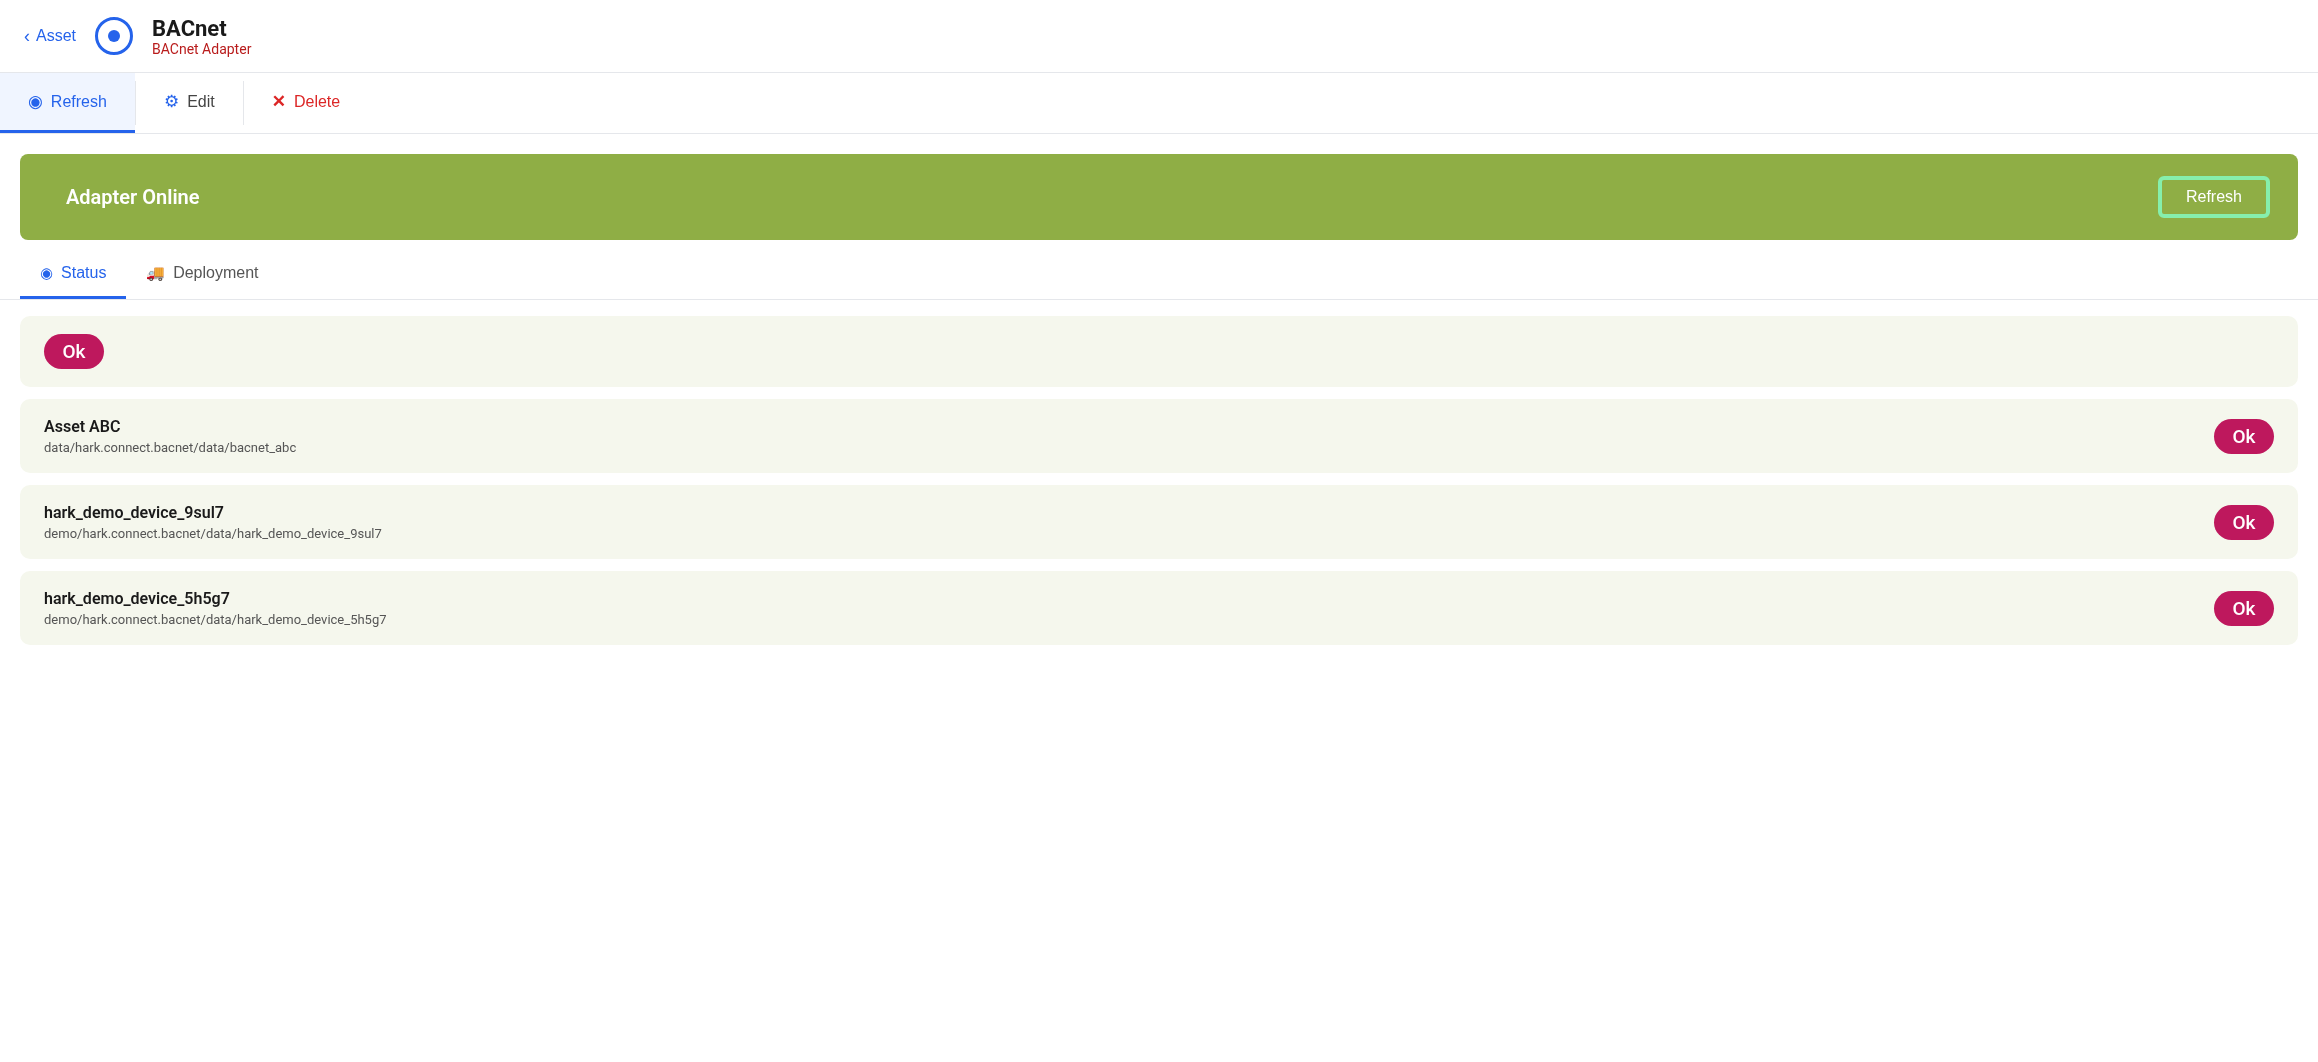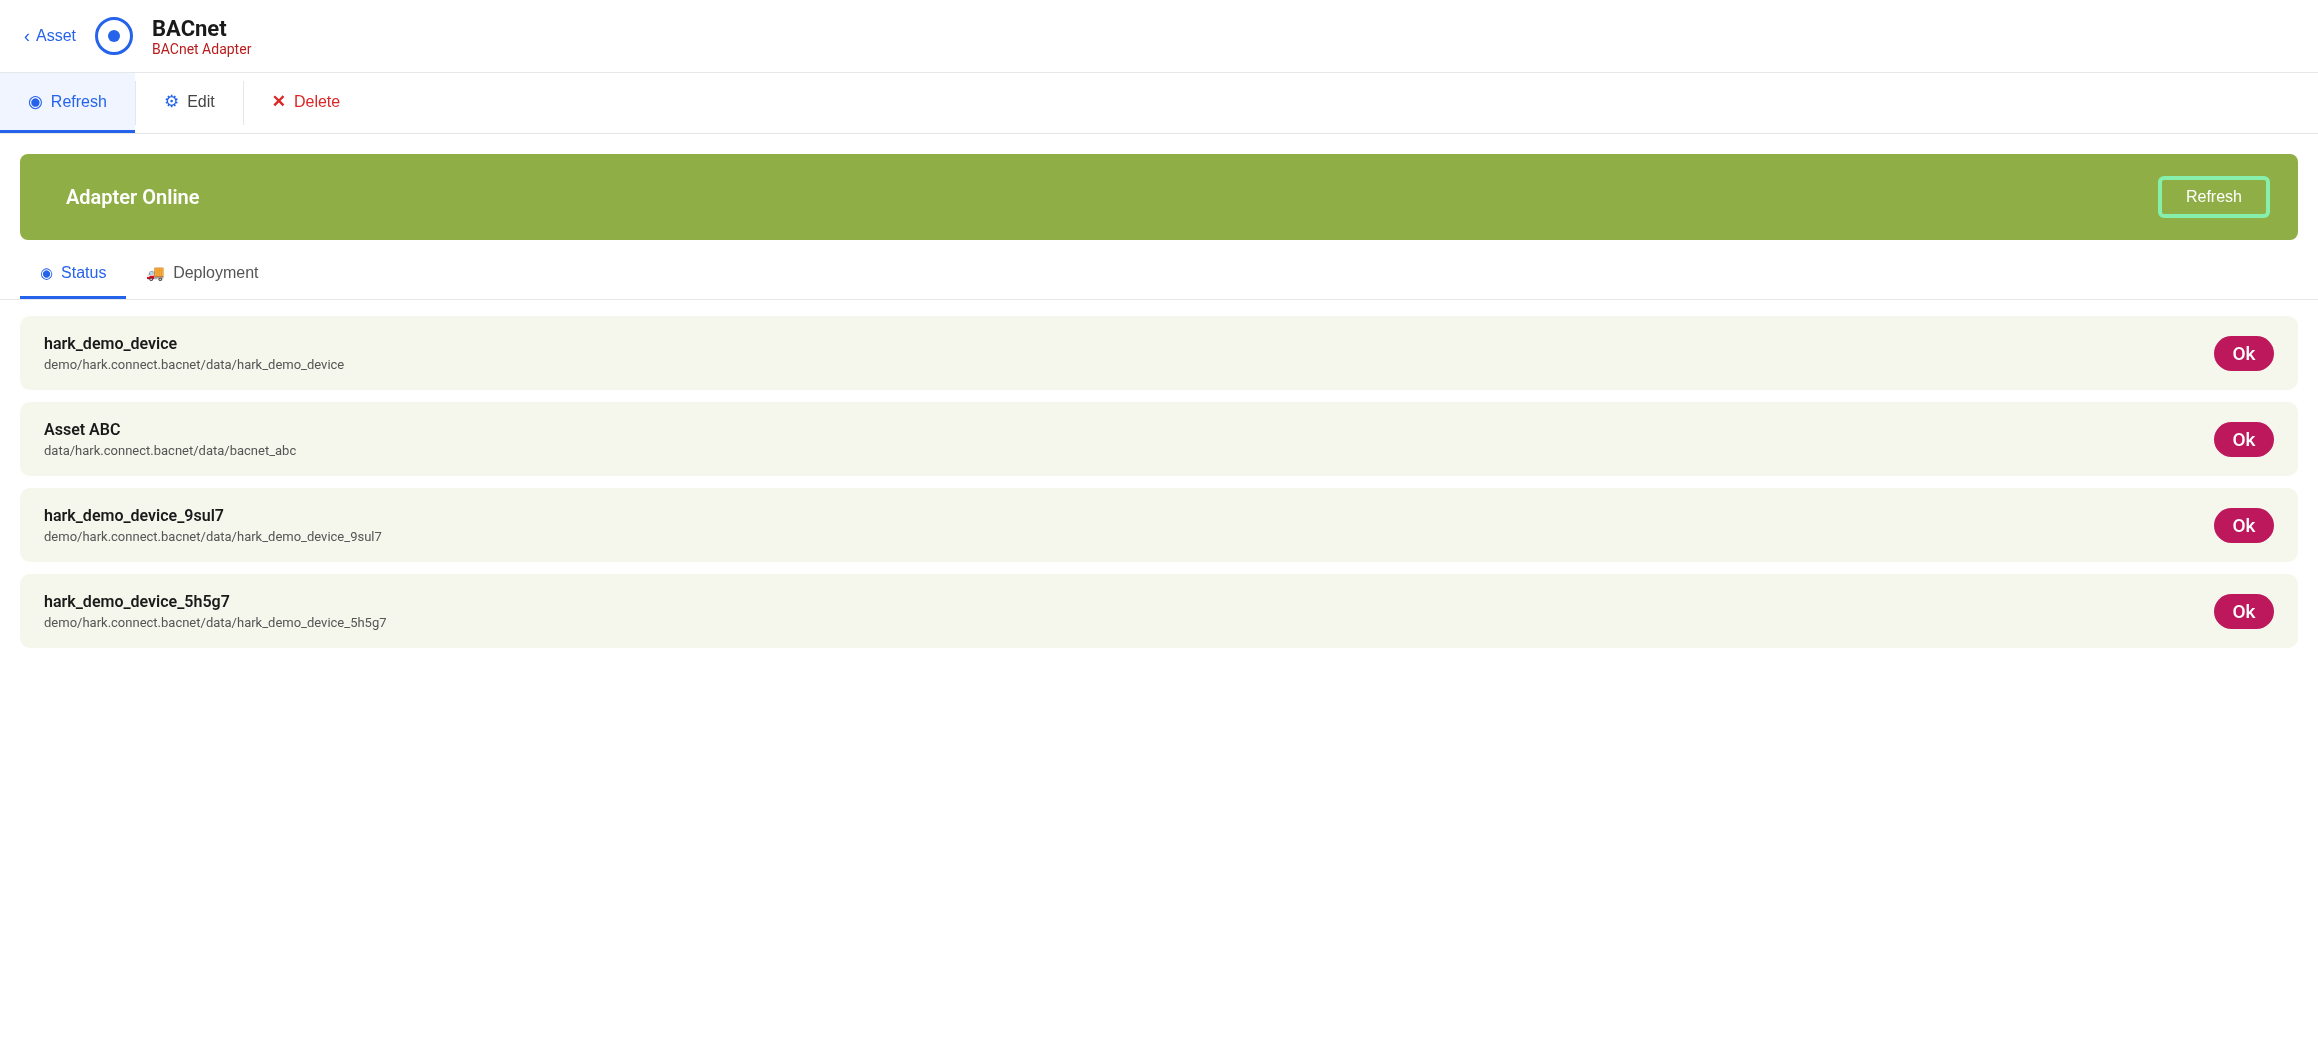--- a/index.html
+++ b/index.html
@@ -216,24 +216,20 @@
     <span>Status</span>
   </button>
   <button class="sub-tab">
     <span class="sub-tab-icon">🚚</span>
     <span>Deployment</span>
   </button>
 </div>
 
 <div class="device-list" id="device-list">
 <div class="device-card">
-      <div class="device-info">
-        <span class="device-name">hark_demo_device</span>
-        <span class="device-path">demo/hark.connect.bacnet/data/hark_demo_device</span>
-      </div>
       <span class="ok-badge">Ok</span>
     </div>
     <div class="device-card">
       <div class="device-info">
         <span class="device-name">Asset ABC</span>
         <span class="device-path">data/hark.connect.bacnet/data/bacnet_abc</span>
       </div>
       <span class="ok-badge">Ok</span>
     </div>
     <div class="device-card">

